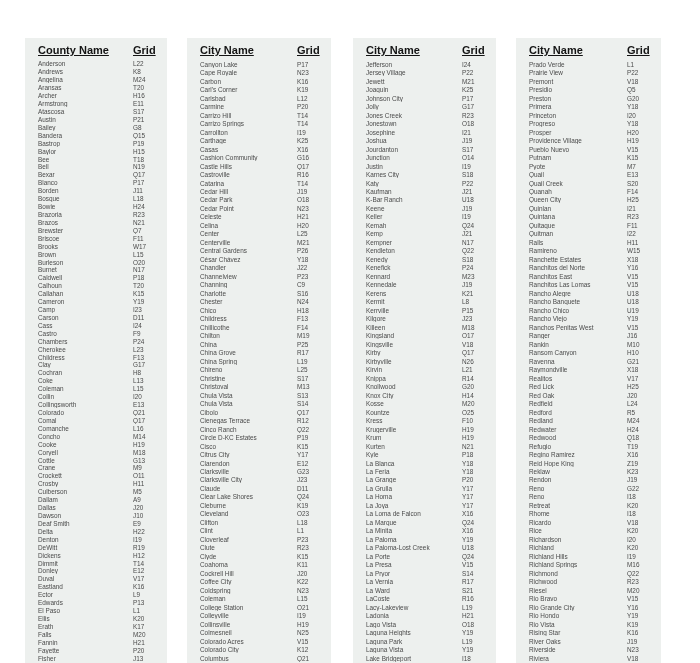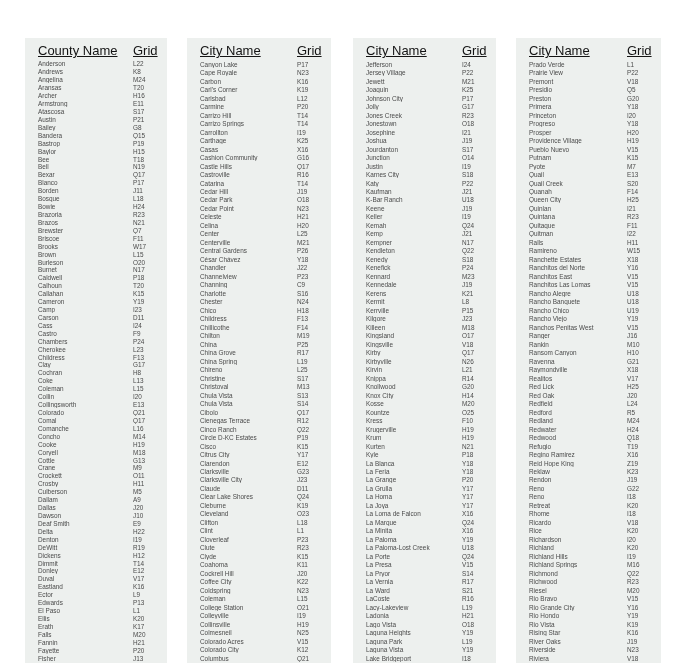--- a/index.html
+++ b/index.html
@@ -27,22 +27,22 @@
   .panel-0 { left: 25px;  width: 142px; }
   .panel-1 { left: 187px; width: 144px; }
   .panel-2 { left: 353px; width: 143px; }
   .panel-3 { left: 516px; width: 145px; }
   .hdr {
     display: flex;
     align-items: flex-start;
     height: 14px;
   }
   .hdr span {
-    font-size: 13px;
-    font-weight: normal;
+    font-size: 11px;
+    font-weight: bold;
     color: var(--header_text);
     text-decoration: underline;
     line-height: 9px;
   }
   .hdr .h-name { flex: 1; }
   .hdr .h-grid { width: 28px; }
   .rows { width: 100%; }
   .row {
     display: flex;
     align-items: center;

